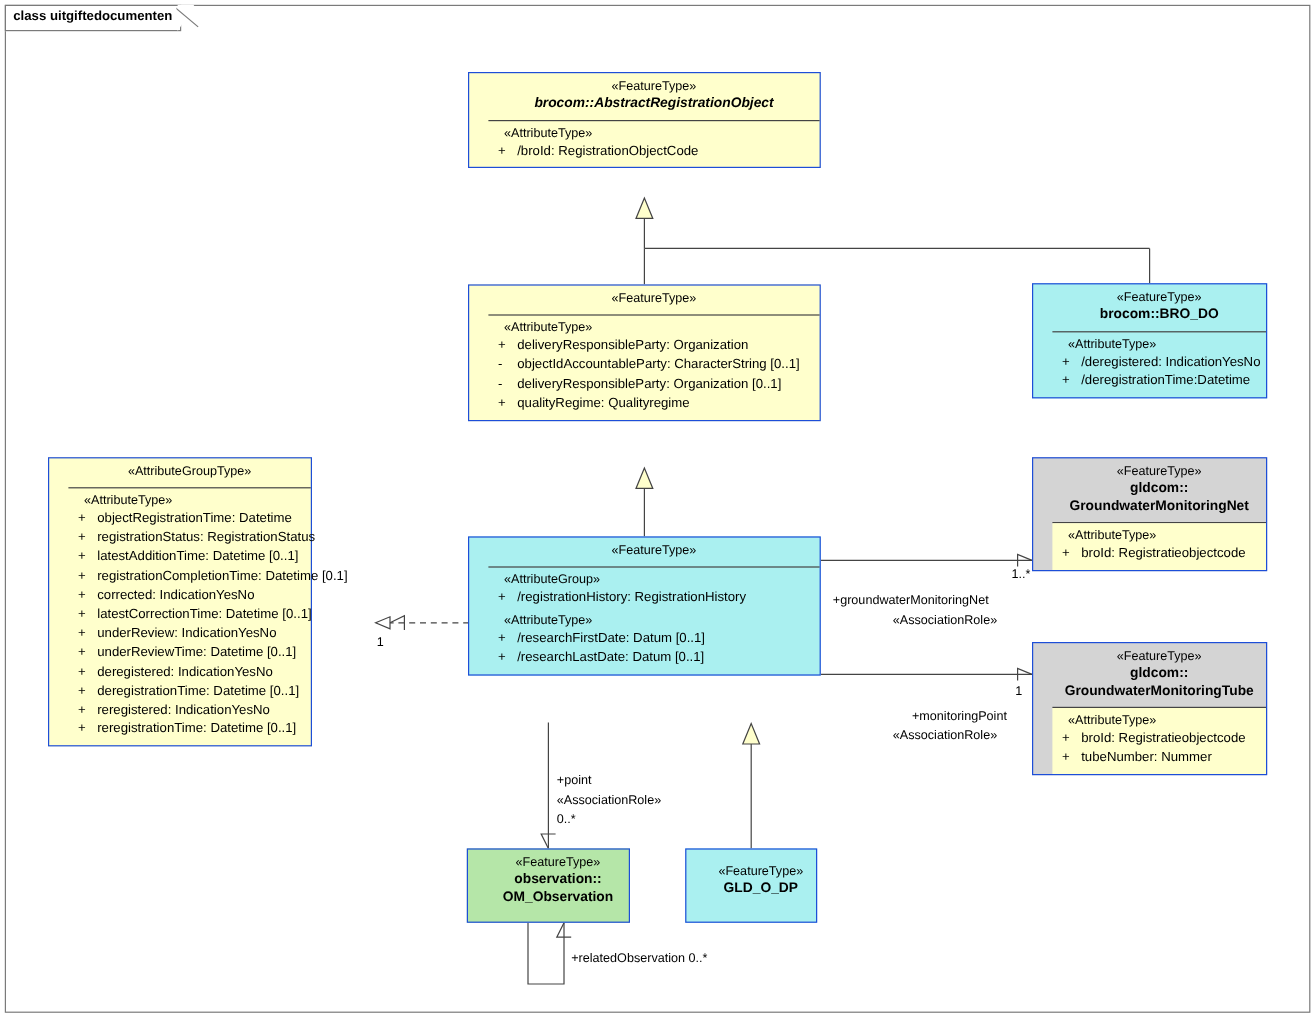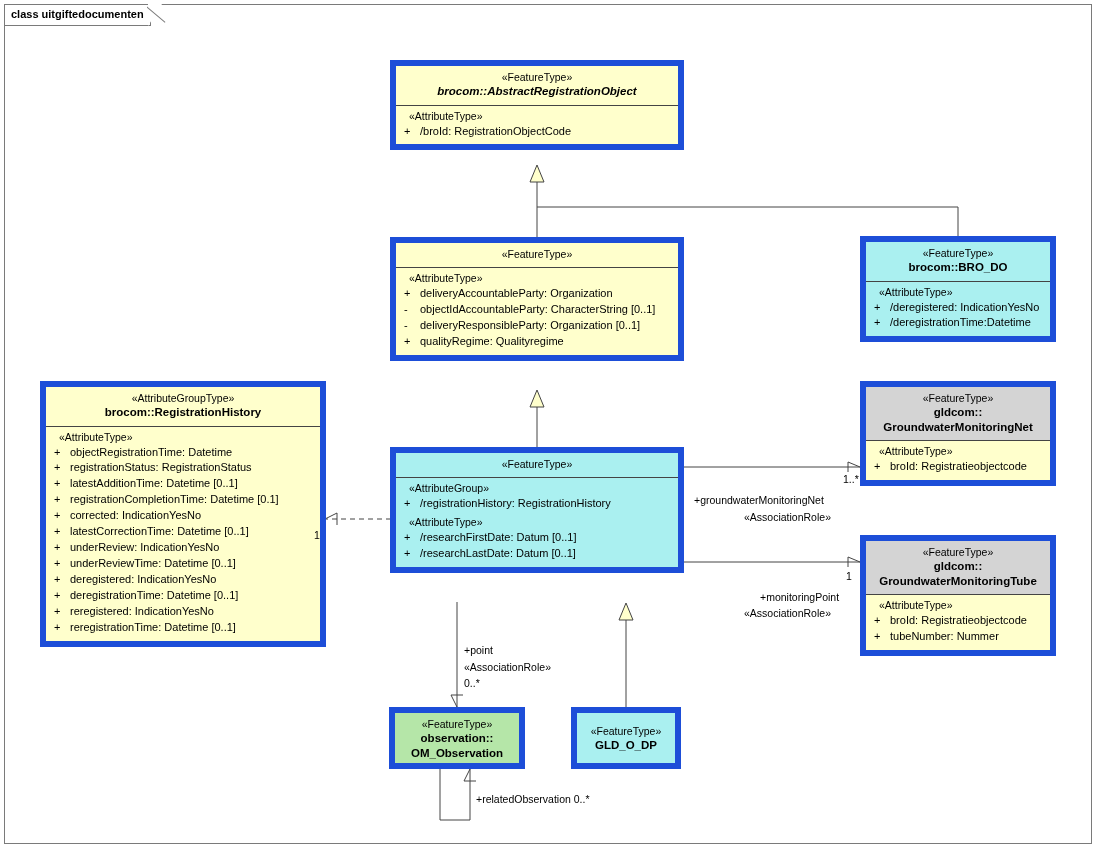--- a/index.html
+++ b/index.html
@@ -64,24 +64,25 @@
     height: 1px;
     background: #7a7a7a;
     transform: rotate(40deg);
     transform-origin: left top;
   }
 
   
   .uml {
     position: absolute;
     box-sizing: border-box;
-    border: 6px solid #1d4ed8;
+    border: 1px solid #1d4ed8;
     background: #ffffcc;
     font-size: 11px;
     color: #000000;
+    padding-left: 16px;
   }
   .uml .hdr {
     padding: 5px 6px 6px 6px;
     text-align: center;
     line-height: 1.25;
   }
   .uml .stereo {
     font-size: 10.5px;
     color: #000000;
   }
@@ -200,21 +201,21 @@
 
   <div class="uml yellow" style="left:390px; top:237px; width:294px;">
     <div class="hdr">
       <div class="stereo">«FeatureType»</div>
     </div>
     <div class="sep"></div>
     <div class="compart">
       <div class="cstereo">«AttributeType»</div>
       <div class="attr">
         <span class="vis">+</span>
-        <span class="txt">deliveryAccountableParty: Organization</span>
+        <span class="txt">deliveryResponsibleParty: Organization</span>
       </div>
       <div class="attr">
         <span class="vis">-</span>
         <span class="txt">objectIdAccountableParty: CharacterString [0..1]</span>
       </div>
       <div class="attr">
         <span class="vis">-</span>
         <span class="txt">deliveryResponsibleParty: Organization [0..1]</span>
       </div>
       <div class="attr">
@@ -236,24 +237,23 @@
         <span class="vis">+</span>
         <span class="txt">/deregistered: IndicationYesNo</span>
       </div>
       <div class="attr">
         <span class="vis">+</span>
         <span class="txt">/deregistrationTime:Datetime</span>
       </div>
     </div>
   </div>
 
-  <div class="uml yellow" style="left:40px; top:381px; width:286px;">
+  <div class="uml yellow" style="left:40px; top:381px; width:220px;">
     <div class="hdr">
       <div class="stereo">«AttributeGroupType»</div>
-      <div class="cname">brocom::RegistrationHistory</div>
     </div>
     <div class="sep"></div>
     <div class="compart">
       <div class="cstereo">«AttributeType»</div>
       <div class="attr">
         <span class="vis">+</span>
         <span class="txt">objectRegistrationTime: Datetime</span>
       </div>
       <div class="attr">
         <span class="vis">+</span>

